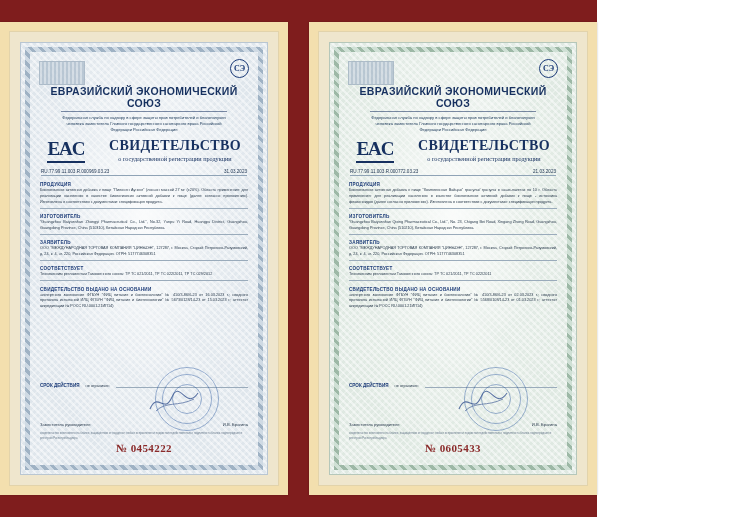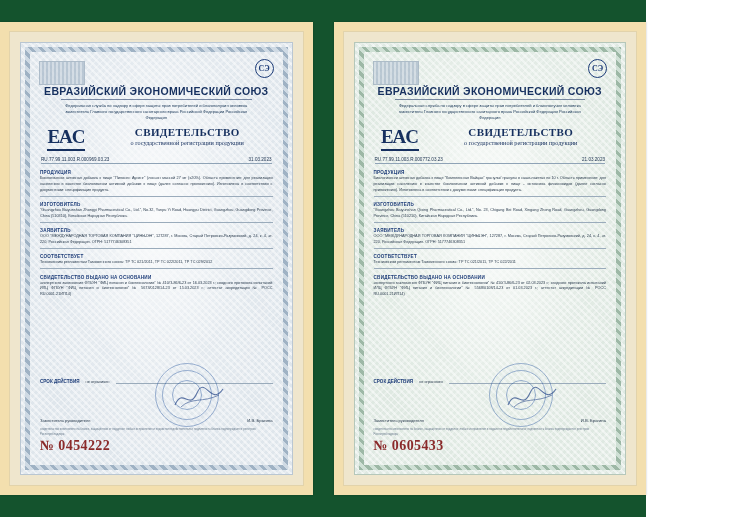--- a/index.html
+++ b/index.html
@@ -3,24 +3,24 @@
 <meta charset="utf-8">
 <style>
   html,body{margin:0;padding:0;}
   body{
     width:750px;height:517px;
     background:#ffffff;
     font-family:"Liberation Sans", sans-serif;
     overflow:hidden;
   }
   .page{
-    position:relative;width:646px;height:517px;
+    position:relative;width:597px;height:517px;
     display:flex;justify-content:center;align-items:center;
     gap:21px;
-    background:#14532d;
+    background:#7f1d1d;
   }
   
   .cert{
     position:relative;
     width:327px;height:473px;
     background:#f3dfae;
     padding:0;
     box-sizing:border-box;
     box-shadow:0 0 2px rgba(0,0,0,.25);
   }
@@ -103,21 +103,21 @@
     font-family:"Liberation Serif",serif;
     font-size:19px;font-weight:bold;color:#16305f;
     letter-spacing:-1px;
   }
   .eac .sub{
     display:block;height:2px;background:#16305f;width:38px;margin:1px auto 0;
   }
   .svid{flex:1;text-align:center;}
   .svid .h{
     font-family:"Liberation Serif",serif;
-    font-size:11px;font-weight:bold;color:#16305f;letter-spacing:.4px;
+    font-size:14px;font-weight:bold;color:#16305f;letter-spacing:.4px;
   }
   .svid .s{
     font-family:"Liberation Serif",serif;
     font-size:6.2px;color:#16305f;margin-top:1px;
   }
   .regline{
     display:flex;justify-content:space-between;
     font-size:4.6px;color:#1d3350;
     margin:6px 6px 0 6px;
     border-bottom:.5px solid #8fa3b6;
@@ -166,23 +166,23 @@
     border:.8px solid #2c5aa0;
   }
   .squiggle{
     position:absolute;right:48px;bottom:12px;
     width:52px;height:26px;opacity:.75;
   }
   .microtext{
     font-size:2.8px;color:#6b7c8d;line-height:1.6;margin-top:4px;
   }
   .serial{
-    text-align:left;
-    font-family:"Liberation Serif",serif;
-    font-size:14px;color:#8a2a2a;font-weight:bold;
+    text-align:center;
+    font-family:"Liberation Serif",serif;
+    font-size:11px;color:#8a2a2a;font-weight:bold;
     margin-top:2px;letter-spacing:.4px;
   }
 </style>
 </head>
 <body>
 
 <div class="page">
 
   <div class="cert">
     <div class="matte"></div>

